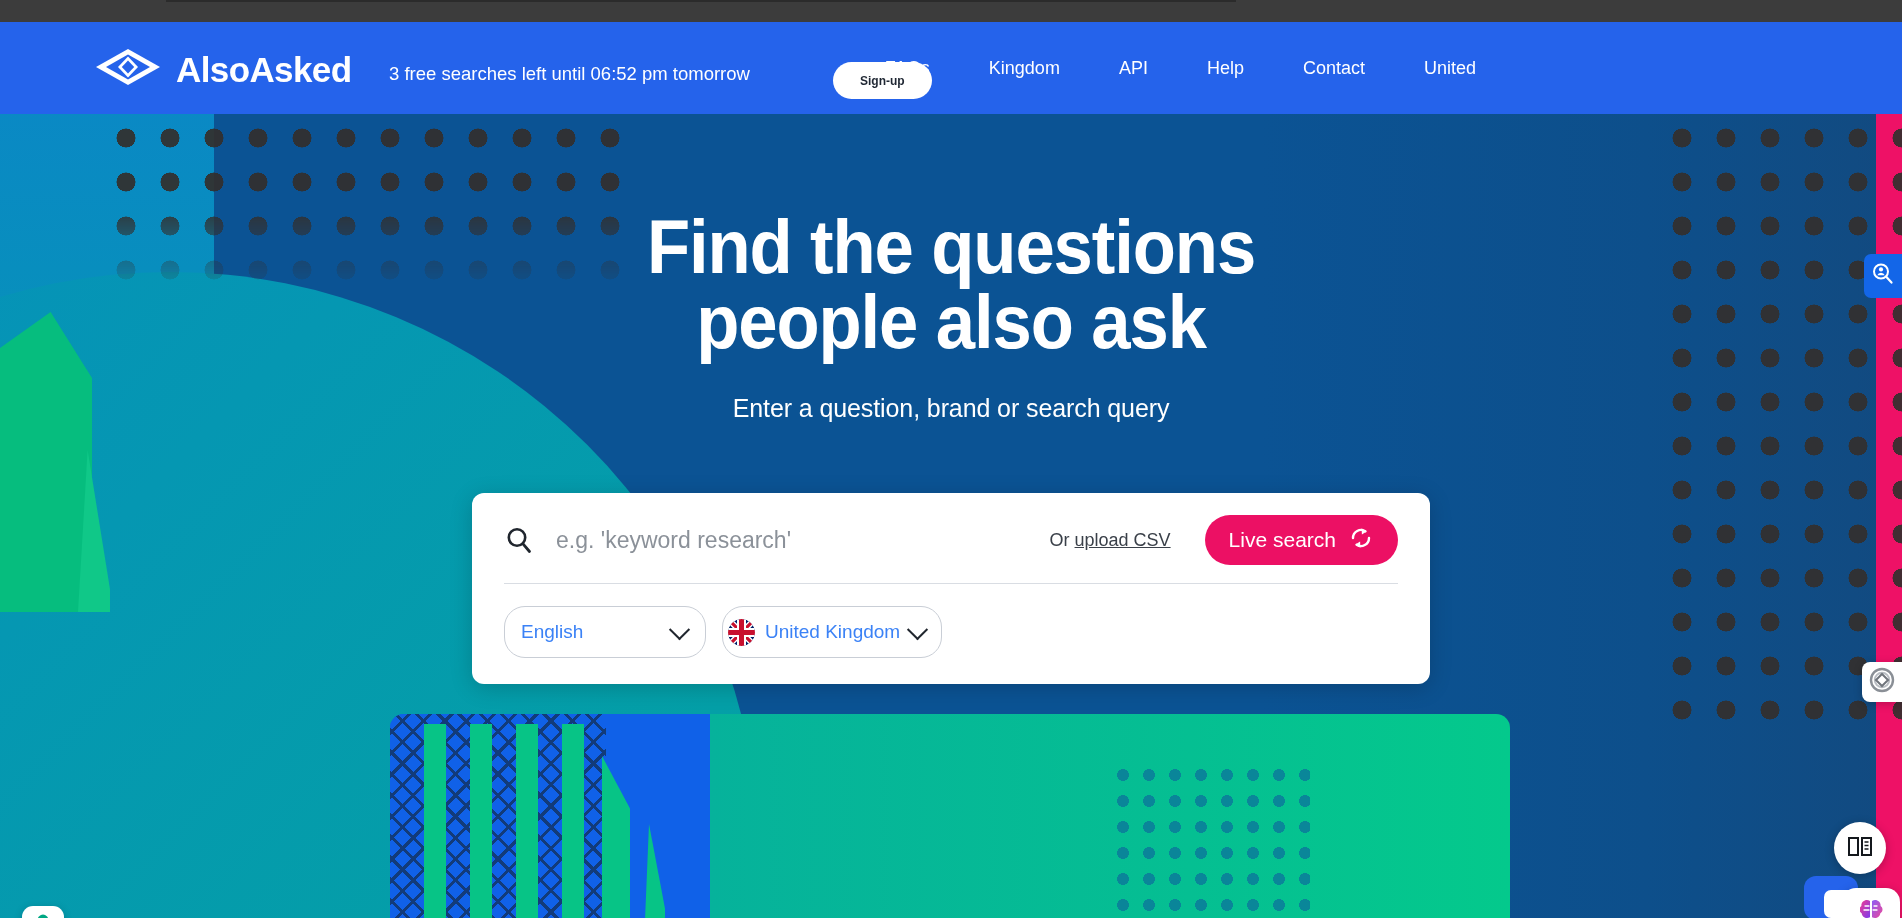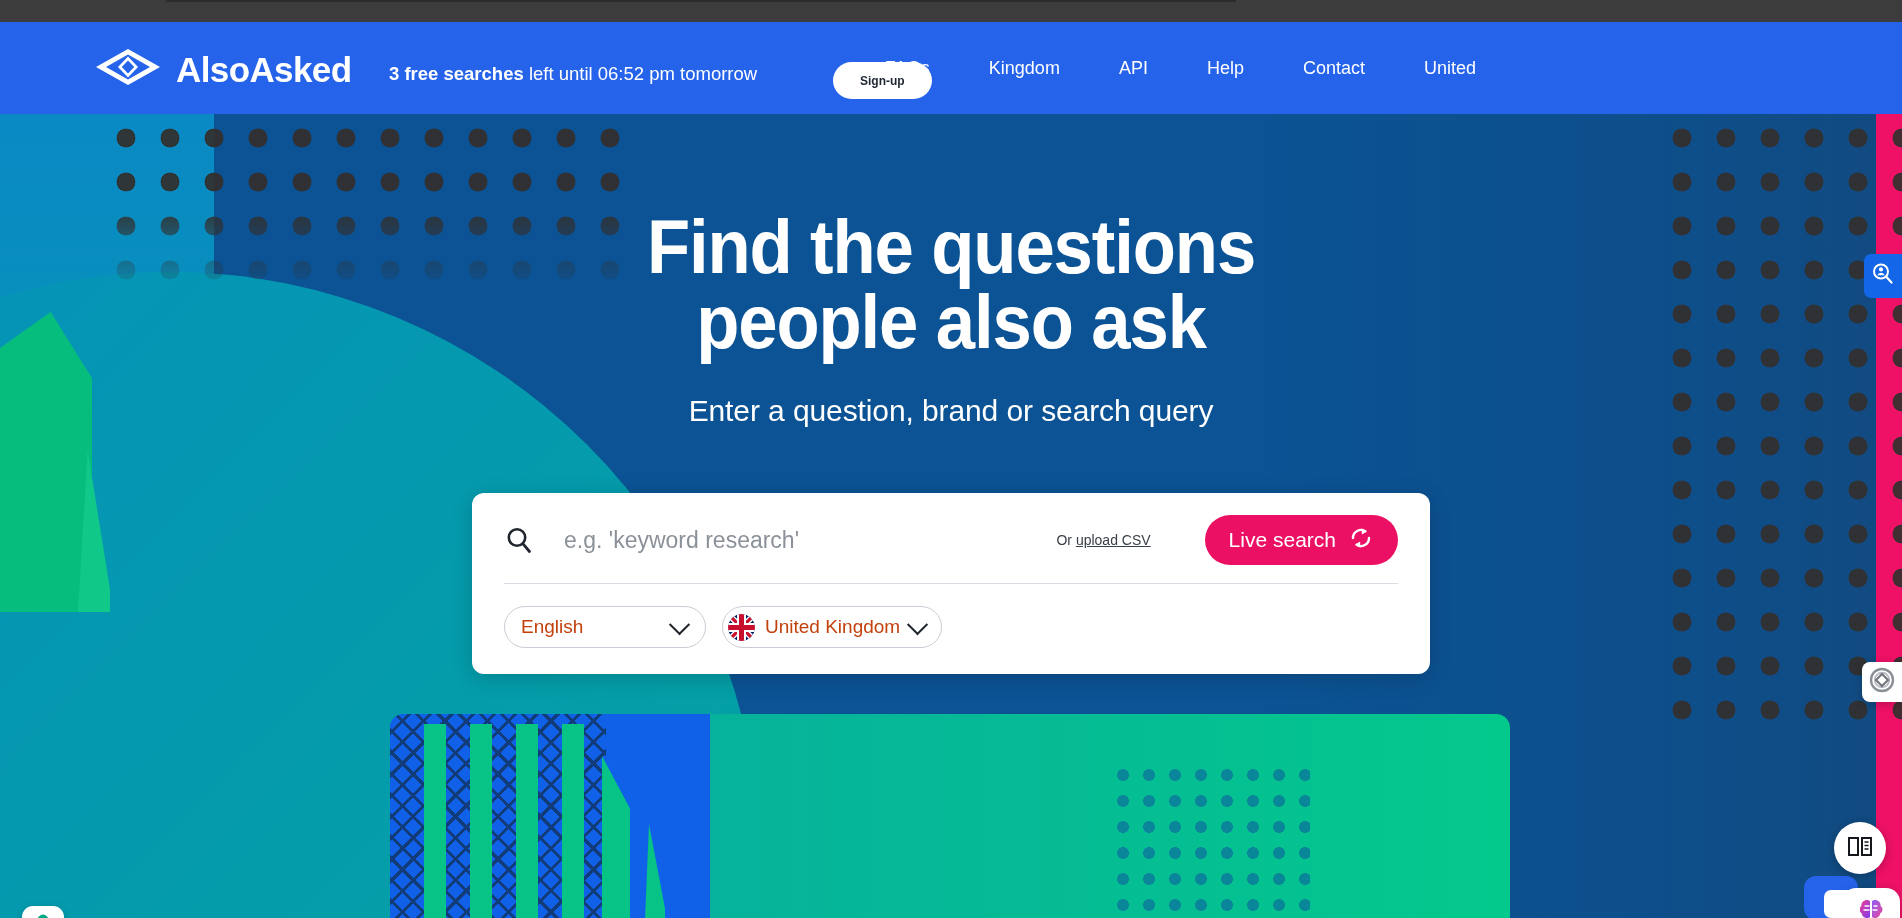--- a/index.html
+++ b/index.html
@@ -163,21 +163,21 @@
   }
   .free-note {
     position: absolute;
     left: 389px;
     top: 43px;
     color: #ffffff;
     font-size: 18.5px;
     line-height: 1;
     white-space: nowrap;
   }
-  .free-note .strong { font-weight: 700; }
+  .free-note .strong { font-weight: 400; }
   .signup-btn {
     position: absolute;
     left: 833px;
     top: 40px;
     height: 37px;
     padding: 0 27px;
     border: none;
     border-radius: 19px;
     background: #ffffff;
     color: #1f2733;
@@ -221,42 +221,42 @@
     line-height: 0.99;
     font-weight: 700;
     letter-spacing: -1.2px;
     transform: scaleX(0.93);
   }
   .headline-line { display: block; }
   .subhead {
     margin: 0;
     padding-top: 35px;
     color: #ffffff;
-    font-size: 30px;
+    font-size: 25px;
     font-weight: 400;
     letter-spacing: -0.1px;
   }
 
   
   .search-card {
     position: absolute;
     left: 472px;
     top: 471px;
     width: 958px;
     background: #ffffff;
     border-radius: 12px;
     box-shadow: 0 4px 22px rgba(0,0,0,0.18);
     z-index: 30;
     padding: 22px 32px 26px 32px;
     box-sizing: border-box;
   }
   .search-row {
     display: flex;
     align-items: center;
-    gap: 16px;
+    gap: 8px;
     padding-bottom: 18px;
     border-bottom: 1px solid #d9dde3;
   }
   .search-icon-wrap {
     width: 44px;
     flex: 0 0 44px;
     display: flex;
     align-items: center;
     justify-content: flex-start;
   }
@@ -267,23 +267,23 @@
     background: transparent;
     font-family: "Liberation Sans", sans-serif;
     font-size: 23px;
     color: #20262e;
     padding: 4px 0;
   }
   .search-input::placeholder { color: #8b9199; opacity: 1; }
   .csv-note {
     flex: 0 0 auto;
     color: #3a4049;
-    font-size: 14px;
+    font-size: 18px;
     white-space: nowrap;
-    margin-right: 38px;
+    margin-right: 26px;
   }
   .csv-link {
     color: #3a4049;
     text-decoration: underline;
     cursor: pointer;
   }
   .live-search-btn {
     flex: 0 0 auto;
     height: 50px;
     padding: 0 24px;
@@ -303,26 +303,26 @@
   .filters-row {
     display: flex;
     align-items: center;
     gap: 16px;
     padding-top: 22px;
   }
   .filter-pill {
     display: flex;
     align-items: center;
     gap: 10px;
-    height: 42px;
+    height: 52px;
     padding: 0 16px;
     border: 1px solid #c9ced6;
     border-radius: 21px;
     background: #ffffff;
-    color: #c2410c;
+    color: #3b82f6;
     font-family: "Liberation Sans", sans-serif;
     font-size: 19px;
     cursor: pointer;
     white-space: nowrap;
     box-sizing: border-box;
   }
   .filter-pill.lang { width: 202px; justify-content: space-between; padding-right: 18px; }
   .filter-pill.country { padding-left: 5px; }
   .flag-icon {
     width: 27px;

